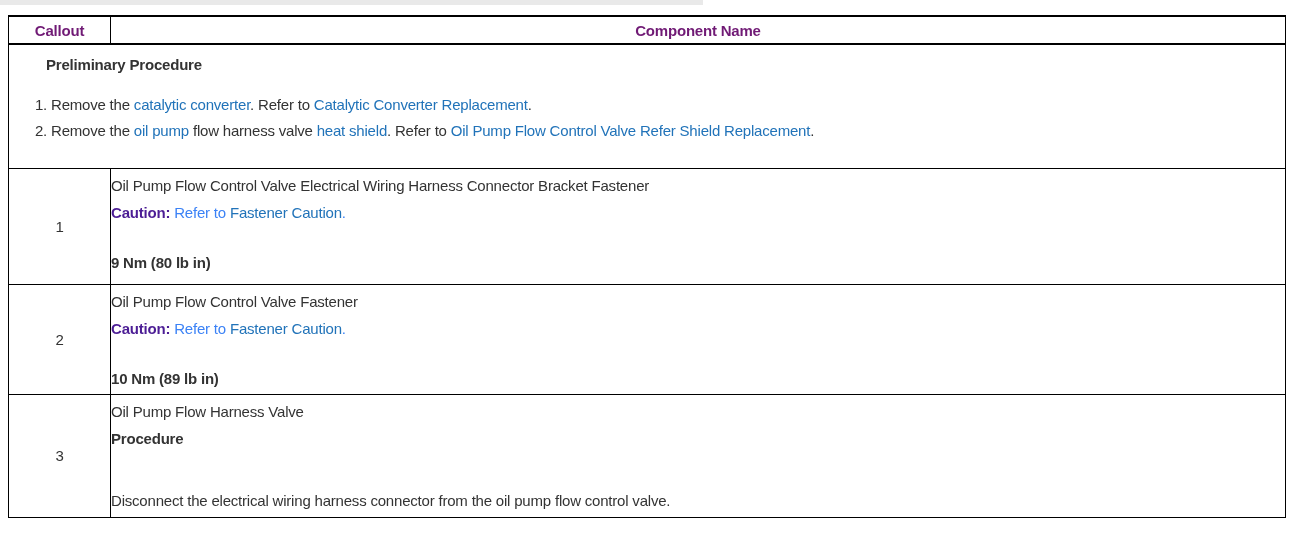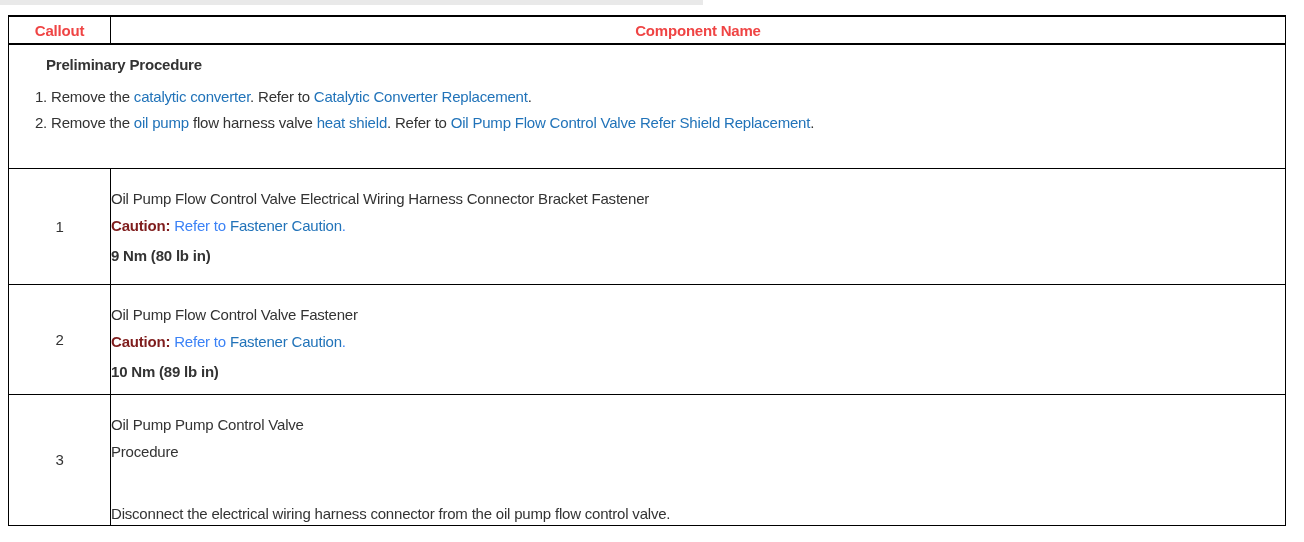--- a/index.html
+++ b/index.html
@@ -29,58 +29,58 @@
   table.spec-table th, table.spec-table td {
     border: 1px solid #000000;
     padding: 0;
   }
   th.col-callout { width: 102px; }
   tr.header-row th {
     height: 28px;
     border-top-width: 2px;
     border-bottom-width: 2px;
     font-weight: bold;
-    color: #ef4444;
+    color: #701a75;
     text-align: center;
     vertical-align: middle;
     font-size: 15px;
   }
 
   td.prelim-cell { height: 124px; vertical-align: top; }
   .prelim-title {
     margin: 9px 0 0 37px;
     font-weight: bold;
     line-height: 22px;
   }
   ol.prelim-steps {
-    margin: 8px 0 0 0;
+    margin: 16px 0 0 0;
     padding-left: 42px;
   }
   ol.prelim-steps li { line-height: 26px; }
 
   td.callout-cell {
     text-align: center;
     vertical-align: middle;
     font-size: 15px;
   }
   td.content-cell { vertical-align: top; padding-left: 4px; }
   td.r1 { height: 116px; }
   td.r2 { height: 110px; }
   td.r3 { height: 123px; }
 
   .content-cell p { margin: 0; line-height: 22px; }
-  p.name-line     { margin-top: 19px; }
+  p.name-line     { margin-top: 6px; }
   p.caution-line  { margin-top: 5px; }
-  p.torque-line   { margin-top: 8px; font-weight: bold; }
-  p.subtitle-line { margin-top: 5px; font-weight: normal; }
+  p.torque-line   { margin-top: 28px; font-weight: bold; }
+  p.subtitle-line { margin-top: 5px; font-weight: bold; }
   p.body-line     { margin-top: 40px; }
 
   .link { color: #2173b9; cursor: pointer; }
   .red  { color: #3b82f6; }
-  .red-bold { color: #7f1d1d; font-weight: bold; }
+  .red-bold { color: #4c1d95; font-weight: bold; }
 </style>
 </head>
 <body>
 
 <div class="page">
 
   <div class="top-strip"></div>
 
   <table class="spec-table">
     <thead>
@@ -115,21 +115,21 @@
         <td class="content-cell r2">
           <p class="name-line">Oil Pump Flow Control Valve Fastener</p>
           <p class="caution-line"><span class="red-bold">Caution:</span><span class="red"> Refer to </span><span class="link">Fastener Caution</span><span class="red">.</span></p>
           <p class="torque-line">10 Nm (89 lb in)</p>
         </td>
       </tr>
 
       <tr>
         <td class="callout-cell r3">3</td>
         <td class="content-cell r3">
-          <p class="name-line">Oil Pump Pump Control Valve</p>
+          <p class="name-line">Oil Pump Flow Harness Valve</p>
           <p class="subtitle-line">Procedure</p>
           <p class="body-line">Disconnect the electrical wiring harness connector from the oil pump flow control valve.</p>
         </td>
       </tr>
 
     </tbody>
   </table>
 </div>
 
 </body></html>

